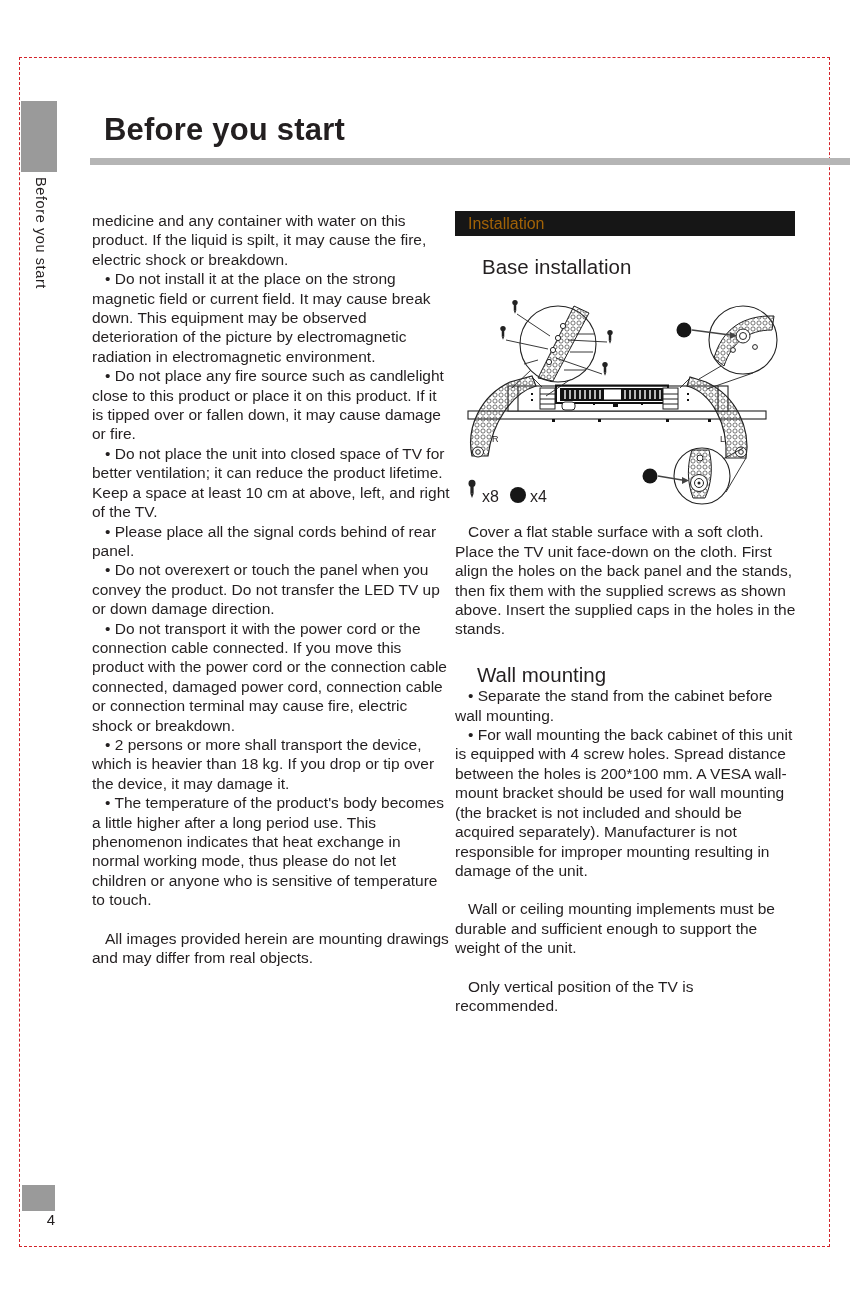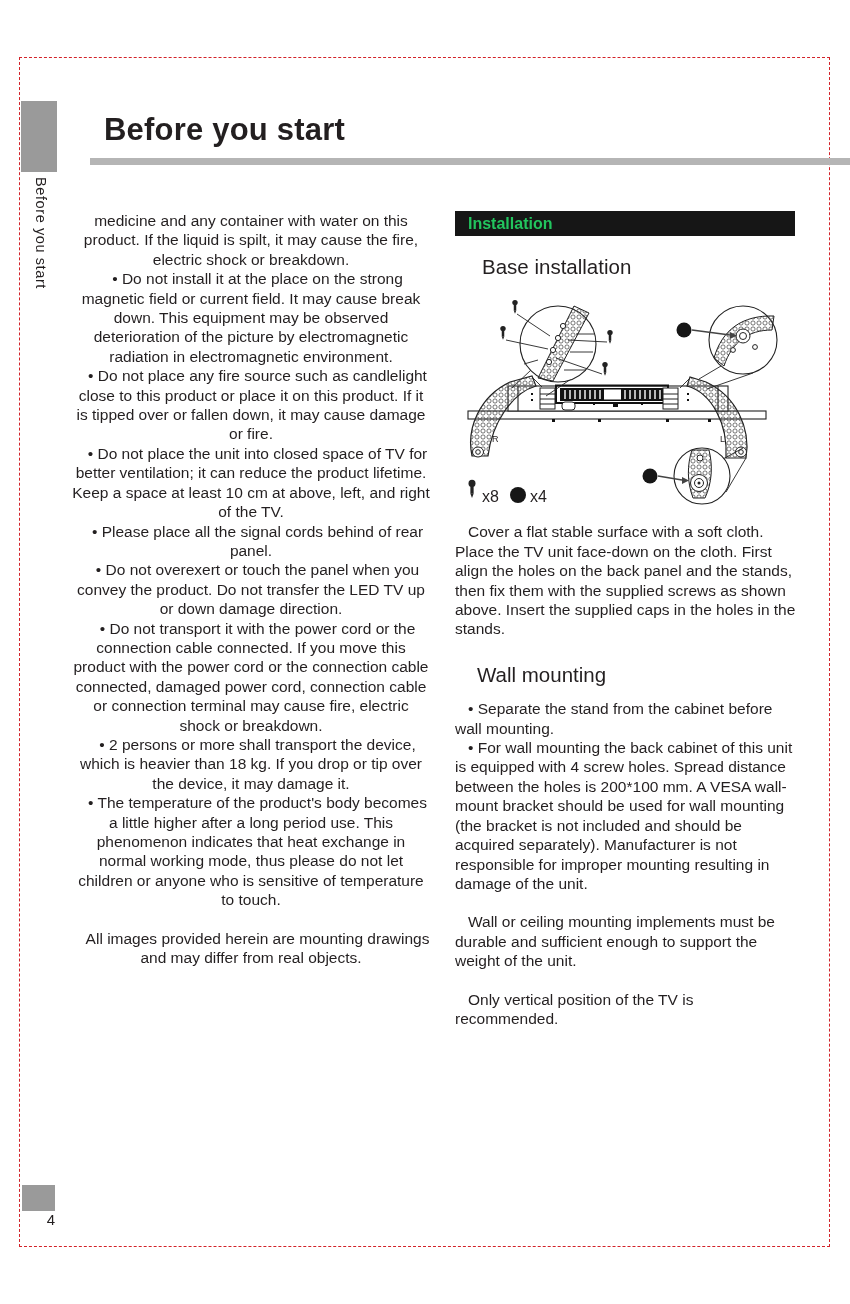--- a/index.html
+++ b/index.html
@@ -16,33 +16,33 @@
   .tab-bottom { position:absolute; left:22px; top:1185px; width:33px; height:26px; background:#9a9a9a; }
   .page-num { position:absolute; left:40px; top:1211px; width:22px; text-align:center; font-size:15px; }
   .side-label {
     position:absolute; left:33px; top:177px;
     writing-mode:vertical-rl; font-size:14.5px; letter-spacing:0.6px; color:#231f20;
   }
   .title { position:absolute; left:104px; top:112px; font-size:31px; font-weight:bold; letter-spacing:0.2px; }
   .title-rule { position:absolute; left:90px; top:158px; width:760px; height:7px; background:#b5b5b5; }
 
   .col { position:absolute; top:211px; font-size:15.5px; line-height:19.4px; }
-  .col-left  { left:72px;  width:358px;text-align:center; }
+  .col-left  { left:92px;  width:358px; }
   .col-right { left:455px; width:346px; }
   .col p { margin:0; }
   p.bullet { text-indent:13px; }
   p.note { text-indent:13px; font-weight:normal; margin-top:19px !important; }
 
   .section-bar {
-    background:#161616; color:#22c55e; font-weight:bold; font-size:16px;
+    background:#161616; color:#a16207; font-weight:normal; font-size:16px;
     height:25px; line-height:25px; padding-left:13px; width:340px; box-sizing:border-box;
   }
   h3 { margin:0; font-size:20.5px; font-weight:normal; }
   .h-base { margin:21px 0 0 27px; }
-  .h-wall { margin:26px 0 15px 22px; }
+  .h-wall { margin:26px 0 2px 22px; }
   .diagram { display:block; margin:14px 0 0 1px; }
   .para-base { margin-top:17px !important; text-indent:13px; }
   .dg-line { stroke:#222; stroke-width:0.9; }
   .dg-text { font-family:"Liberation Sans", sans-serif; fill:#231f20; }
 </style>
 </head>
 <body>
 
 <div class="frame"></div>
 <div class="tab-top"></div>

